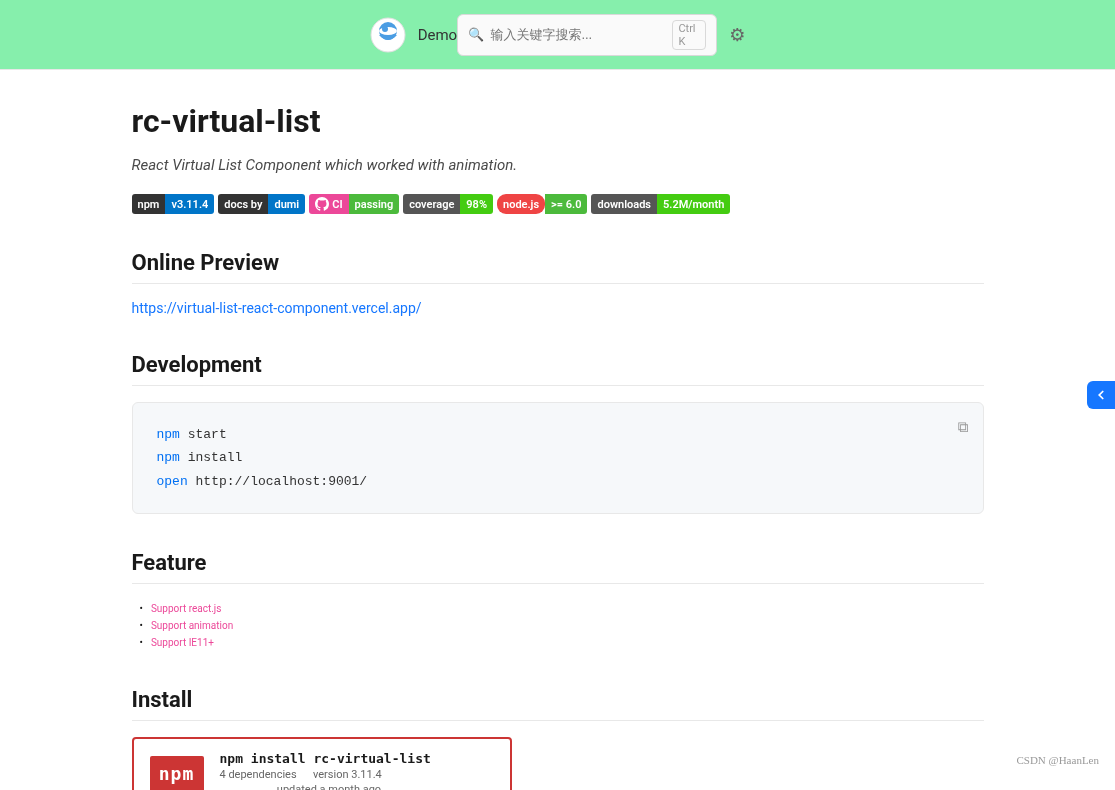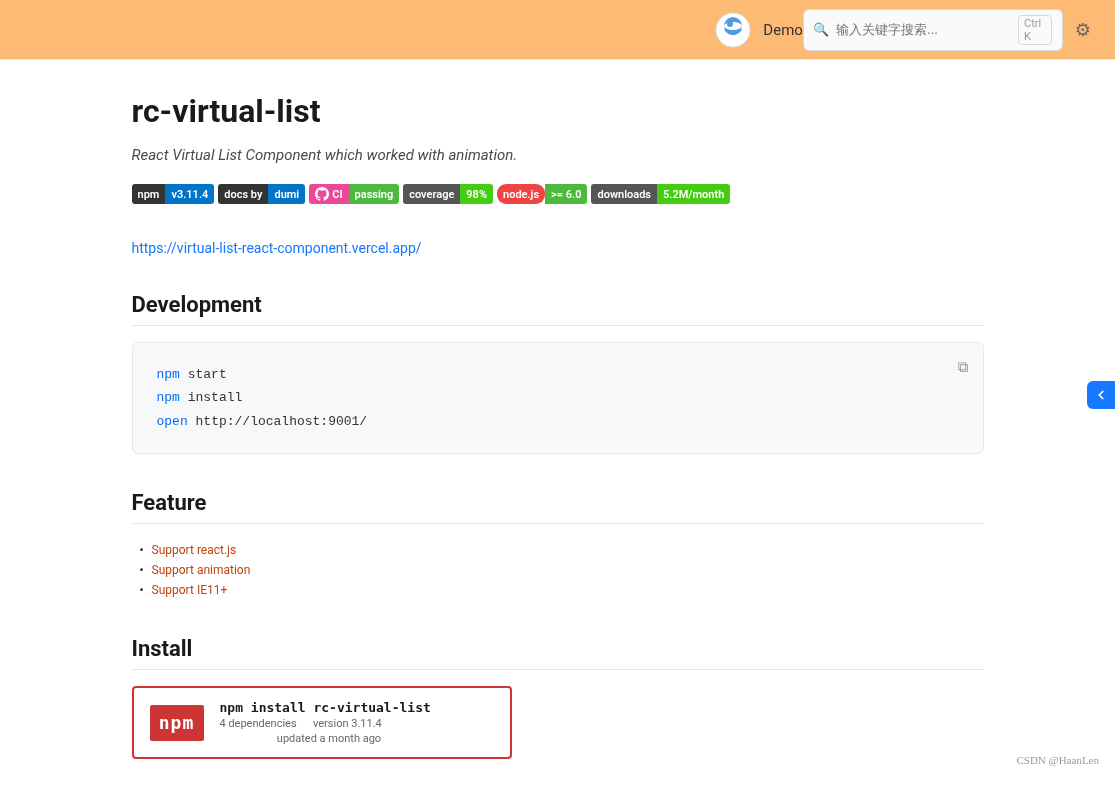--- a/index.html
+++ b/index.html
@@ -7,25 +7,25 @@
       font-family: -apple-system, BlinkMacSystemFont, 'Segoe UI', Roboto, sans-serif;
       background: #fff;
       color: #1a1a1a;
       font-size: 14px;
     }
 
     
     .header {
       display: flex;
       align-items: center;
-      justify-content: flex-end;
+      justify-content: center;
       padding: 0 24px;
-      height: 60px;
+      height: 70px;
       border-bottom: 1px solid #e8e8e8;
-      background: #fdba74;
+      background: #86efac;
       position: sticky;
       top: 0;
       z-index: 100;
     }
     .header-left {
       display: flex;
       align-items: center;
       gap: 12px;
     }
     .logo {
@@ -173,22 +173,22 @@
       font-size: 15px;
     }
 
     
     .feature-list {
       list-style: none;
       padding-left: 8px;
     }
     .feature-list li {
       padding: 3px 0;
-      font-size: 12px;
-      color: #c2410c;
+      font-size: 10px;
+      color: #ec4899;
       display: flex;
       align-items: center;
       gap: 8px;
     }
     .feature-list li::before {
       content: "•";
       color: #1a1a1a;
     }
 
     
@@ -323,20 +323,21 @@
       <span class="badge-left" style="background:#ef4444;border-radius:9px;">node.js</span>
       <span class="badge-right badge-green">&gt;= 6.0</span>
     </span>
     <span class="badge">
       <span class="badge-left" style="background:#555;">downloads</span>
       <span class="badge-right badge-bright-green">5.2M/month</span>
     </span>
   </div>
 
   <section>
+    <h2 class="section-heading">Online Preview</h2>
     <a class="link" href="#">https://virtual-list-react-component.vercel.app/</a>
   </section>
 
   <section>
     <h2 class="section-heading">Development</h2>
     <div class="code-block">
       <span class="code-line">
         <span class="code-keyword">npm</span>
         <span class="code-command"> start</span>
       </span>

